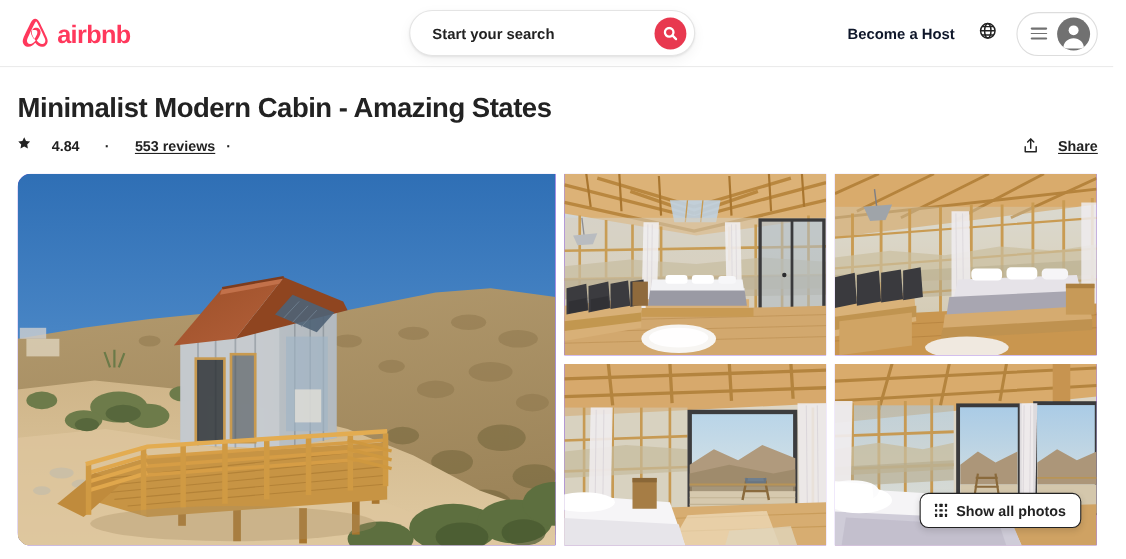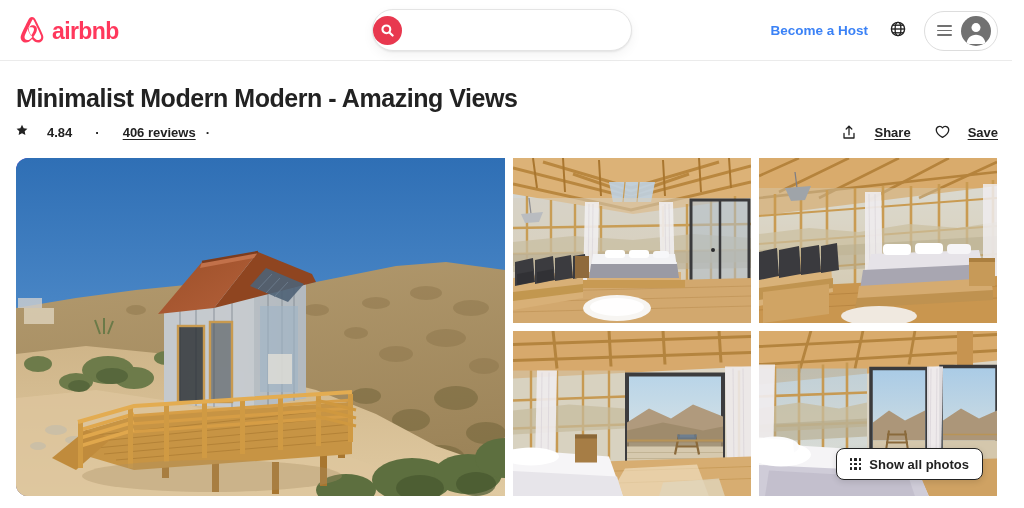--- a/index.html
+++ b/index.html
@@ -86,21 +86,21 @@
     right: 14px;
     top: 0;
     height: 61px;
     display: flex;
     align-items: center;
     gap: 0;
   }
   .become-host {
     font-size: 13.5px;
     font-weight: 600;
-    color: #3b82f6;
+    color: #0f172a;
     padding: 10px 12px;
     border-radius: 22px;
     white-space: nowrap;
     cursor: pointer;
   }
   .globe-btn {
     padding: 10px;
     border-radius: 50%;
     display: flex;
     align-items: center;
@@ -265,20 +265,21 @@
   <div class="logo">
     <span>
       <svg width="28" height="30" viewBox="0 0 32 34" fill="none">
         <path d="M16 2.2c-1.9 0-3.2 1.3-4.3 3.4C9.4 10.2 5.1 19 3.6 22.6c-1.6 3.9.4 7.9 4.3 8.6 2.9.5 5.6-1 8.1-4 2.5 3 5.2 4.5 8.1 4 3.9-.7 5.9-4.7 4.3-8.6-1.5-3.6-5.8-12.4-8.1-17-1.1-2.1-2.4-3.4-4.3-3.4zm0 2.3c.9 0 1.6.7 2.3 2.1 2.2 4.4 6.5 13.1 7.9 16.6 1 2.5-.1 4.8-2.5 5.2-2 .4-4.1-.9-6.1-3.5 2.3-3.1 3.6-5.7 3.9-7.7.3-1.8-.1-3.2-1-4.2-.9-1-2.2-1.5-3.5-1.5s-2.6.5-3.5 1.5c-.9 1-1.3 2.4-1 4.2.3 2 1.6 4.6 3.9 7.7-2 2.6-4.1 3.9-6.1 3.5-2.4-.4-3.5-2.7-2.5-5.2 1.4-3.5 5.7-12.2 7.9-16.6.7-1.4 1.4-2.1 2.3-2.1zm0 9.3c.8 0 1.4.3 1.8.8.4.5.6 1.3.4 2.4-.2 1.5-1.2 3.6-3.1 6.3l-.2.3-.2-.3c-1.9-2.7-2.9-4.8-3.1-6.3-.2-1.1 0-1.9.4-2.4.4-.5 1-.8 1.8-.8z" fill="#FF385C"></path>
       </svg>
     </span>
     <span class="logo-word">airbnb</span>
   </div>
 
   <div class="searchbar">
+    <span class="search-text">Start your search</span>
     <span class="search-btn">
       <span>
         <svg width="13" height="13" viewBox="0 0 16 16" fill="none" stroke="#ffffff" stroke-width="2.6" stroke-linecap="round">
           <circle cx="6.6" cy="6.6" r="4.8"></circle>
           <line x1="10.4" y1="10.4" x2="14.3" y2="14.3"></line>
         </svg>
       </span>
     </span>
   </div>
 
@@ -306,53 +307,45 @@
           <circle cx="15" cy="11.6" r="4.5" fill="#ffffff"></circle>
           <path d="M5.6 28c0-5.3 4.2-9.2 9.4-9.2s9.4 3.9 9.4 9.2z" fill="#ffffff"></path>
         </svg>
       </span>
     </div>
   </div>
 </div>
 
 <div class="main">
 
-  <h1 class="listing-title">Minimalist Modern Modern - Amazing Views</h1>
+  <h1 class="listing-title">Minimalist Modern Cabin - Amazing States</h1>
 
   <div class="subheader">
     <span class="rating-group">
       <span class="star-icon">
         <svg width="12" height="12" viewBox="0 0 16 16" fill="#222222">
           <path d="M8 .9l2.2 4.6 5 .7-3.6 3.5.9 5-4.5-2.4-4.5 2.4.9-5L.8 6.2l5-.7z"></path>
         </svg>
       </span>
       <span class="rating-value">4.84</span>
       <span class="dot-sep">·</span>
-      <span class="link-underline">406 reviews</span>
+      <span class="link-underline">553 reviews</span>
     </span>
     <span class="sep-wide">·</span>
 
     <div class="sub-actions">
       <div class="action-btn">
         <span>
           <svg width="14" height="15" viewBox="0 0 16 17" fill="none" stroke="#222222" stroke-width="1.5" stroke-linecap="round" stroke-linejoin="round">
             <path d="M8 11.2V1.6"></path>
             <path d="M4.8 4.6L8 1.4l3.2 3.2"></path>
             <path d="M2.3 9.6v5.2h11.4V9.6"></path>
           </svg>
         </span>
         <span class="link-underline">Share</span>
-      </div>
-      <div class="action-btn">
-        <span>
-          <svg width="15" height="14" viewBox="0 0 17 16" fill="none" stroke="#222222" stroke-width="1.5" stroke-linejoin="round">
-            <path d="M8.5 14.2S1.4 9.9 1.4 5.6A3.9 3.9 0 0 1 8.5 3.3 3.9 3.9 0 0 1 15.6 5.6c0 4.3-7.1 8.6-7.1 8.6z"></path>
-          </svg>
-        </span>
-        <span class="link-underline">Save</span>
       </div>
     </div>
   </div>
 
   <div class="gallery">
 
     <div class="tile tile-hero">
       <svg viewBox="0 0 489 338" preserveAspectRatio="xMidYMid slice">
         <defs>
           <linearGradient id="sky" x1="0" y1="0" x2="0" y2="1">

